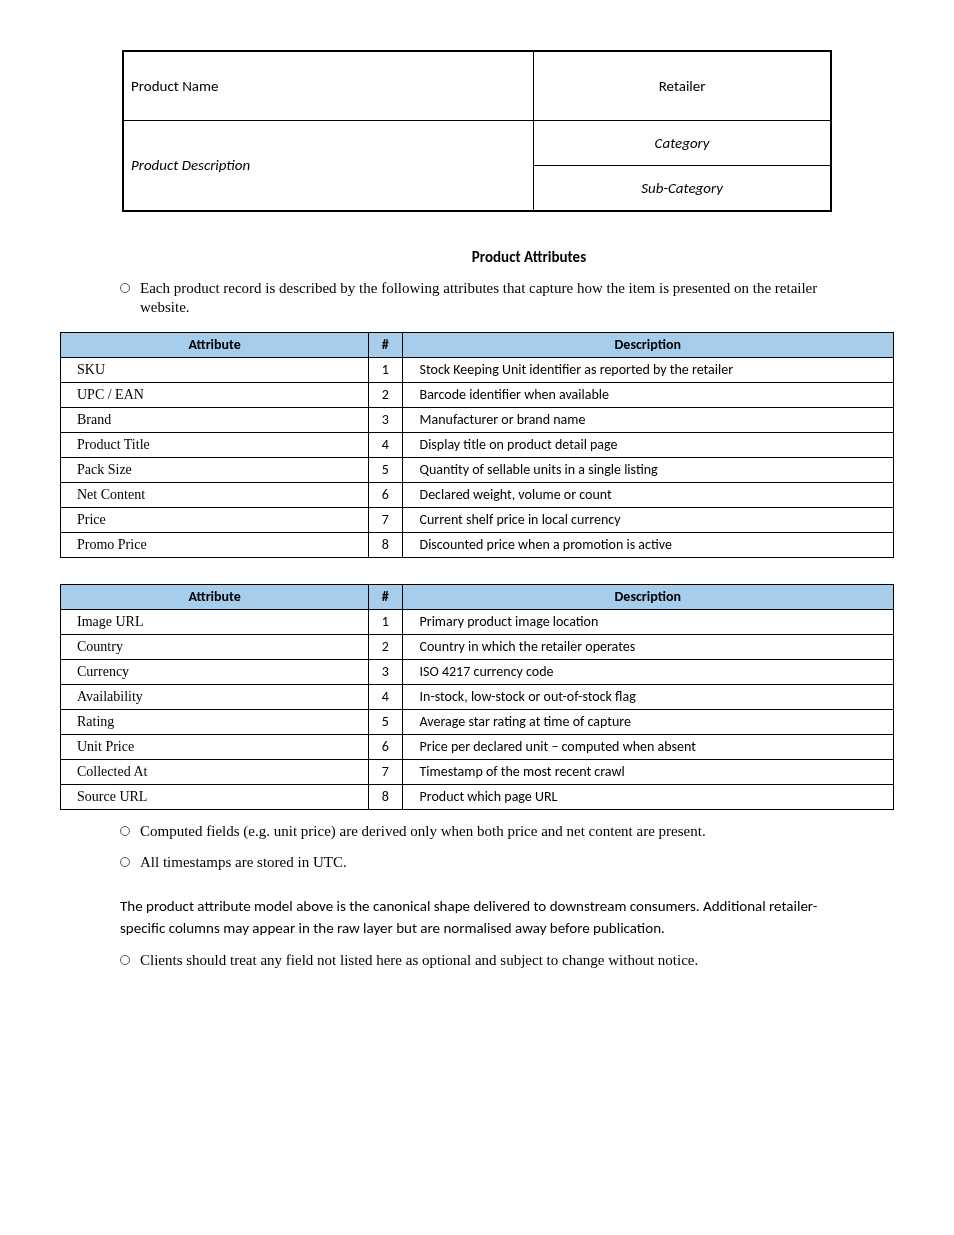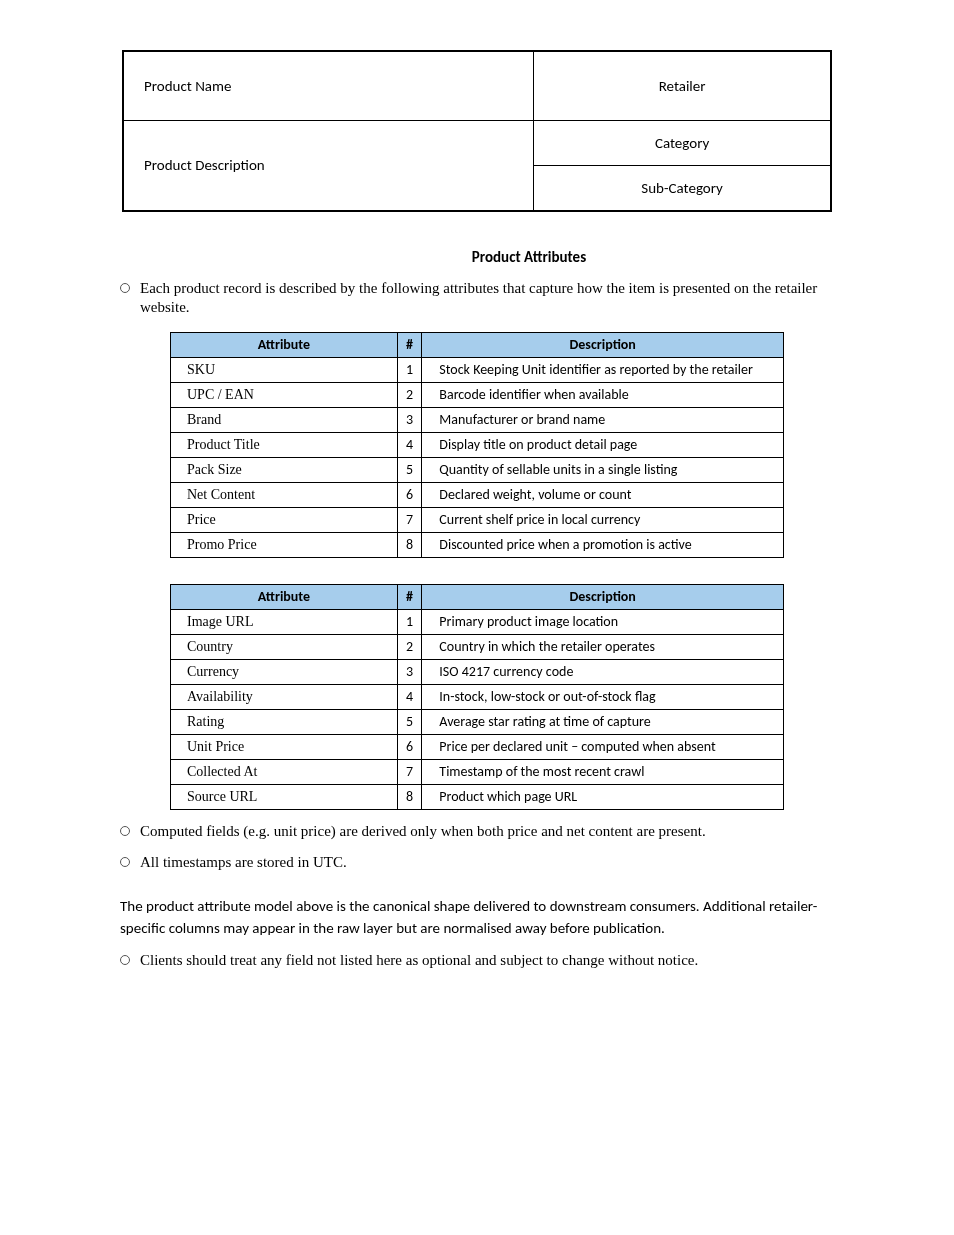--- a/index.html
+++ b/index.html
@@ -25,24 +25,24 @@
     border-collapse: collapse;
     width: 710px;
     margin: 50px auto 0 auto;
     border: 2px solid #000;
   }
   table.top td {
     border: 1px solid #000;
     vertical-align: middle;
   }
   table.top .row1 td { height: 66px; }
-  table.top .row2a td, table.top .row2b td { height: 42px; }
+  table.top .row2a td, table.top .row2b td { height: 42px; font-style: italic; }
   table.top .colL { width: 58%; }
   table.top .colR { width: 42%; }
-  table.top .prod  { padding-left: 20px; }
+  table.top .prod  { padding-left: 7px; }
   table.top .retail { text-align: center; }
 
   
   .heading {
     font-weight: 700;
     margin: 36px 16px 0 120px;
     text-align: center;
   }
 
   
@@ -66,21 +66,21 @@
     border-radius: 50%;
     flex: 0 0 auto;
     margin-top: 4px;
     box-sizing: border-box;
   }
   ul.circ .txt { flex: 1 1 auto; }
 
   
   table.data {
     border-collapse: collapse;
-    width: 614px;
+    width: 834px;
     margin: 16px auto 0 auto;
     border: 1px solid #000;
     font-size: 14px;
   }
   table.data th, table.data td {
     border: 1px solid #000;
     height: 22px;
     line-height: 22px;
     white-space: nowrap;
     overflow: hidden;

